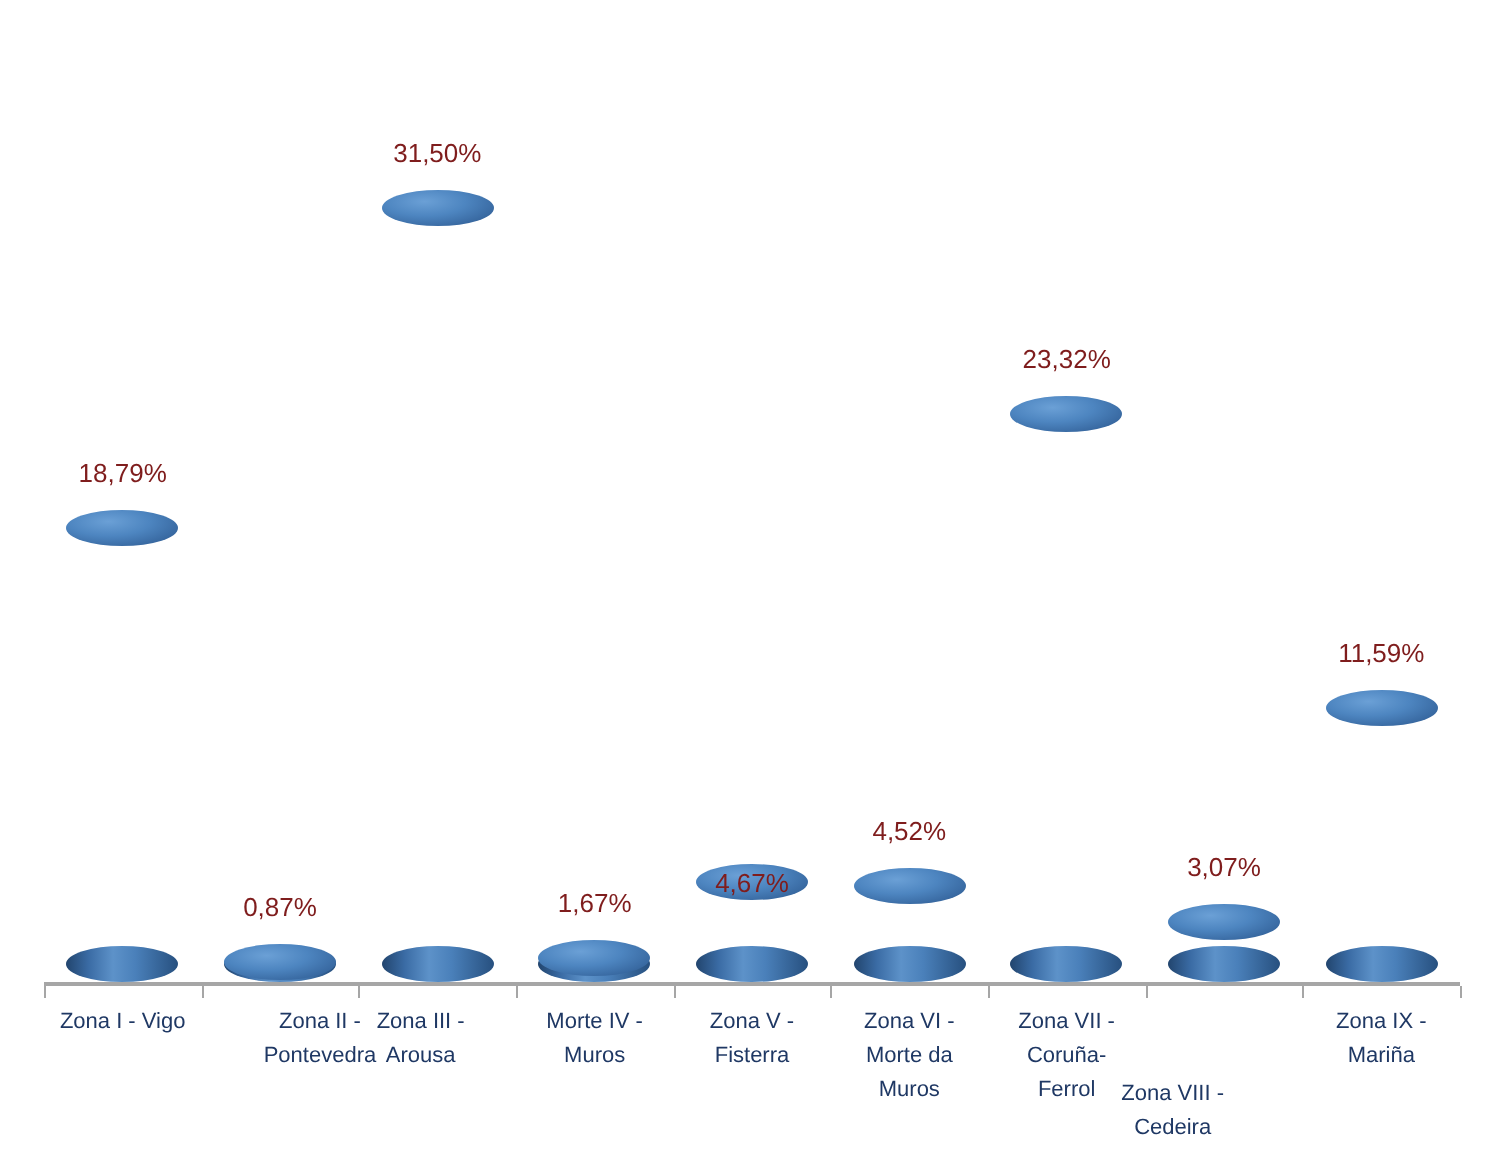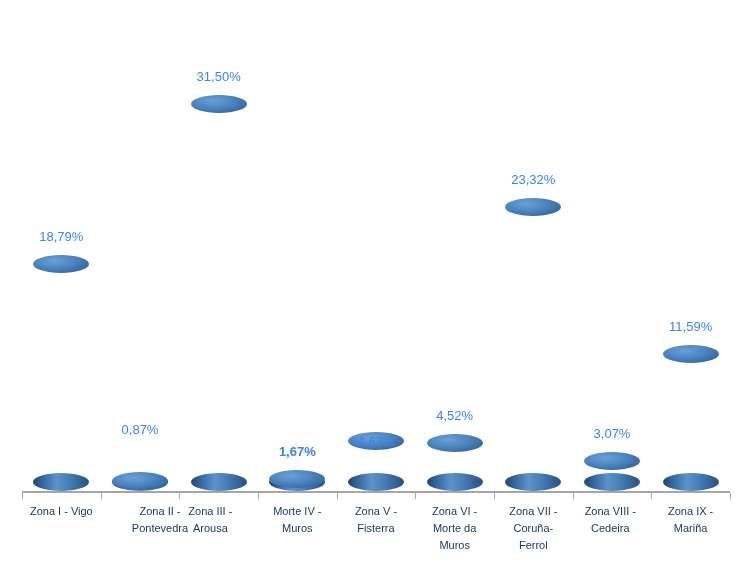--- a/index.html
+++ b/index.html
@@ -90,21 +90,21 @@
     box-sizing: border-box;
   }
   .bar-top-cap.plain {
     border: none;
   }
 
   
   .value-label {
     position: absolute;
     text-align: center;
-    color: #3b82f6;
+    color: #7f1d1d;
     font-size: 13px;
     font-family: "Liberation Sans", sans-serif;
     white-space: nowrap;
   }
   
   .cat-label {
     position: absolute;
     top: 503px;
     text-align: center;
     color: #1f3864;
@@ -171,23 +171,23 @@
           <div class="bar-top-cap plain"></div>
         </div>
         <div class="bar" title="Zona IX - Mariña 11,59%" style="left: 662.667px; width: 56px; height: 145.703px;">
           <div class="bar-bottom-cap"></div>
           <div class="bar-body"></div>
           <div class="bar-top-cap plain"></div>
         </div>
       </div>
     <div id="value-labels">
         <div class="value-label" style="left: 16.3333px; width: 90px; top: 228.783px;">18,79%</div>
-        <div class="value-label" style="left: 95px; width: 90px; top: 422px;">0,87%</div>
+        <div class="value-label" style="left: 95px; width: 90px; top: 446px;">0,87%</div>
         <div class="value-label" style="left: 173.667px; width: 90px; top: 69px;">31,50%</div>
-        <div class="value-label" style="left: 252.333px; width: 90px; top: 444.006px; font-weight: bold;">1,67%</div>
+        <div class="value-label" style="left: 252.333px; width: 90px; top: 444.006px;">1,67%</div>
         <div class="value-label" style="left: 331px; width: 90px; top: 406.291px; margin-top: 28px;">4,67%</div>
         <div class="value-label" style="left: 409.667px; width: 90px; top: 408.177px;">4,52%</div>
         <div class="value-label" style="left: 488.333px; width: 90px; top: 171.834px;">23,32%</div>
         <div class="value-label" style="left: 567px; width: 90px; top: 426.406px;">3,07%</div>
         <div class="value-label" style="left: 645.667px; width: 90px; top: 319.297px;">11,59%</div>
       </div>
     <div id="cat-labels">
         <div class="cat-label" style="left: 22px; width: 78.6667px;">
           <div>Zona I - Vigo</div>
         </div>
@@ -210,21 +210,21 @@
         <div class="cat-label" style="left: 415.333px; width: 78.6667px;">
           <div>Zona VI -</div>
           <div>Morte da</div>
           <div>Muros</div>
         </div>
         <div class="cat-label" style="left: 494px; width: 78.6667px;">
           <div>Zona VII -</div>
           <div>Coruña-</div>
           <div>Ferrol</div>
         </div>
-        <div class="cat-label" style="left: 571px; width: 78.6667px;">
+        <div class="cat-label" style="left: 547px; width: 78.6667px; margin-top: 36px;">
           <div>Zona VIII -</div>
           <div>Cedeira</div>
         </div>
         <div class="cat-label" style="left: 651.333px; width: 78.6667px;">
           <div>Zona IX -</div>
           <div>Mariña</div>
         </div>
       </div>
   </div>
 </div>

